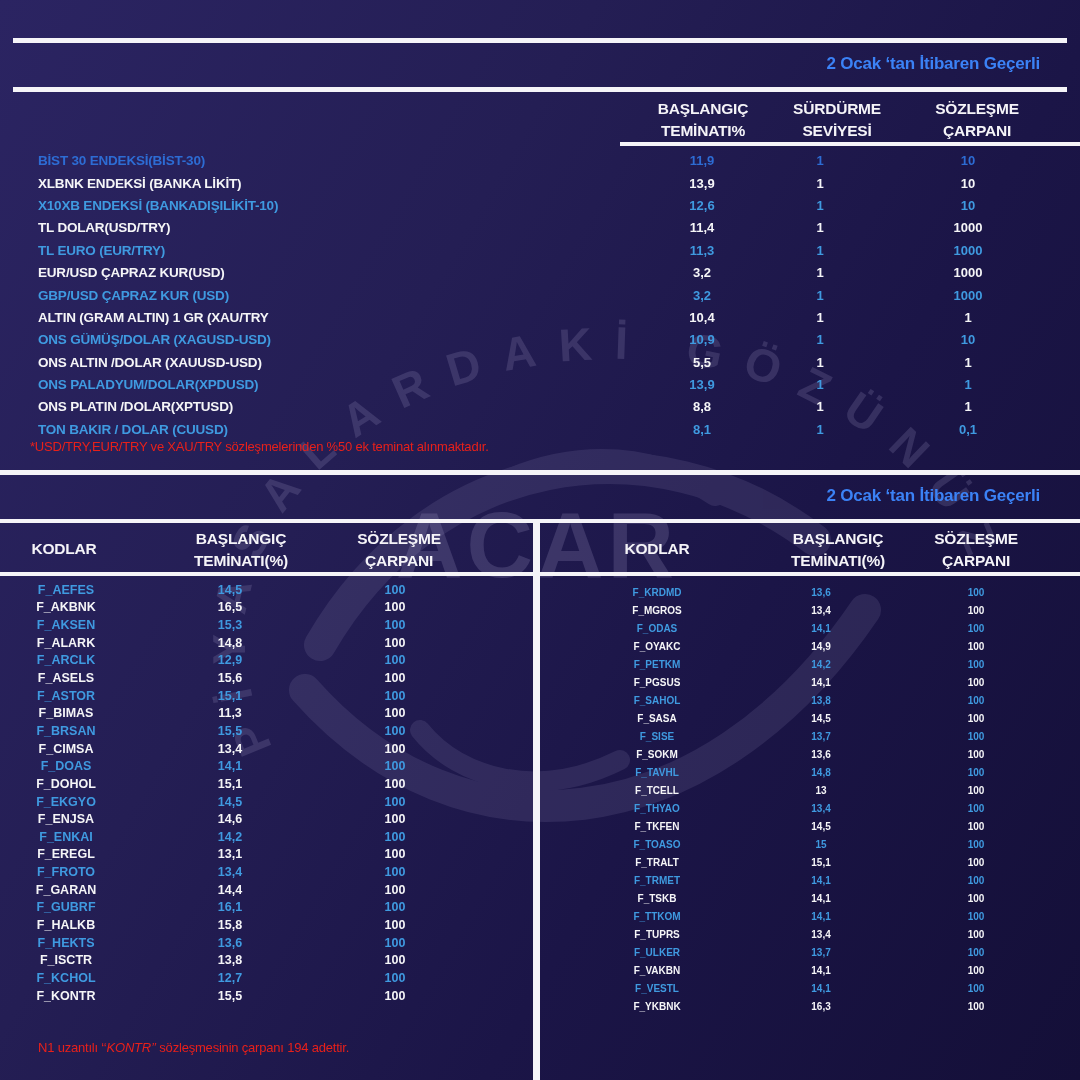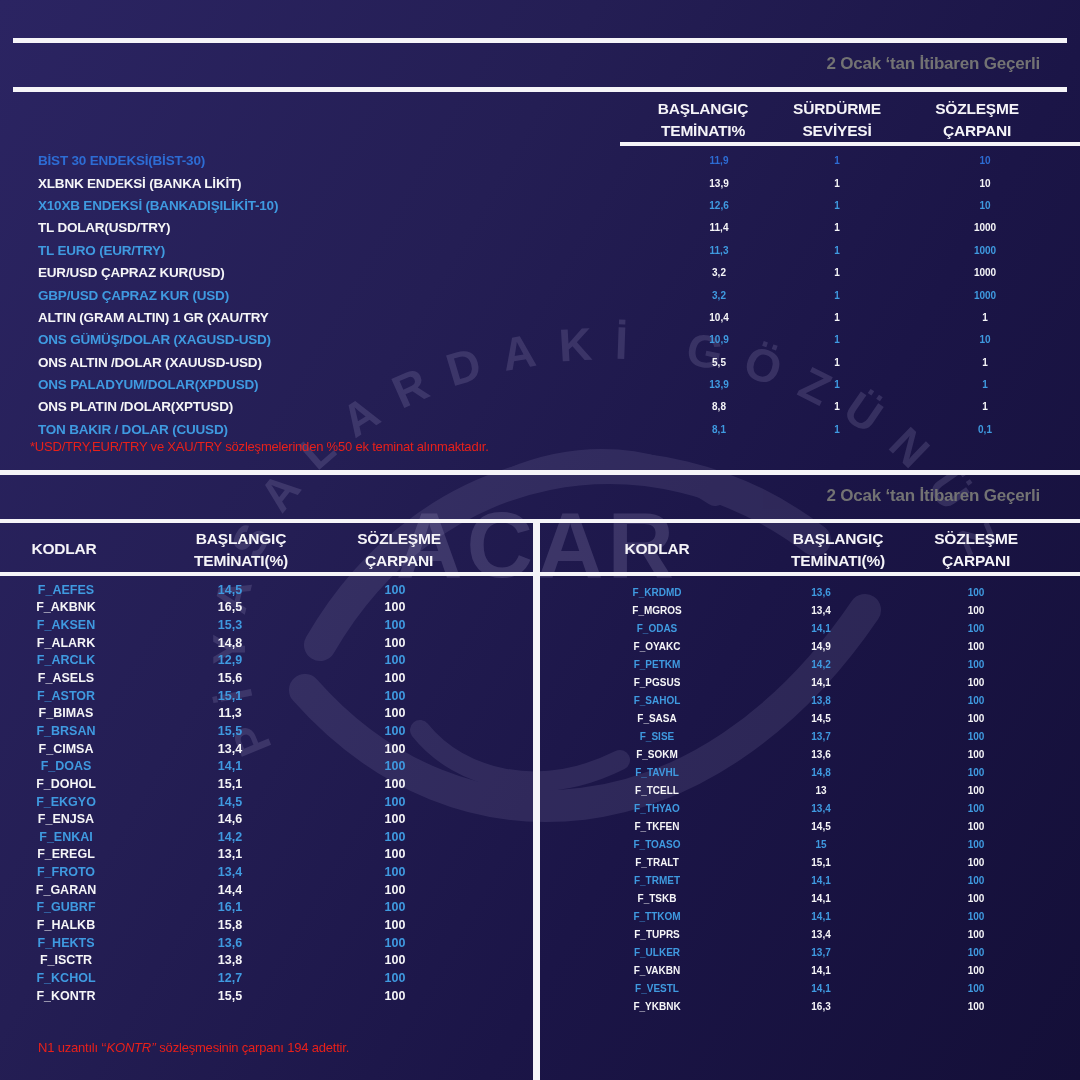--- a/index.html
+++ b/index.html
@@ -14,39 +14,39 @@
   .hline{position:absolute;background:#f5f4f8;}
   .vline{position:absolute;background:#f5f4f8;}
   .c-blue{color:var(--row_blue);}
   .c-royal{color:var(--row_royal_blue);}
   .c-white{color:var(--row_white);}
   .section-title{
     position:absolute;left:38px;color:#f5f4f8;font-weight:bold;
     font-size:30px;letter-spacing:-0.3px;white-space:nowrap;
   }
   .effective{
-    position:absolute;right:40px;color:#737373;font-weight:bold;
+    position:absolute;right:40px;color:#3b82f6;font-weight:bold;
     font-size:17px;letter-spacing:-0.2px;white-space:nowrap;
   }
   .colhead{
     position:absolute;transform:translateX(-50%);text-align:center;
     color:#f5f4f8;font-weight:bold;font-size:15.5px;line-height:1.45;
     white-space:pre-line;letter-spacing:-0.2px;
   }
   .colhead.single{display:flex;align-items:center;justify-content:center;}
   
   #viop-body{position:absolute;top:149px;left:0;right:0;}
   .viop-row{position:relative;height:22.4px;font-weight:bold;}
   .viop-row .lbl{
     position:absolute;left:38px;top:50%;transform:translateY(-50%);
     font-size:13.5px;white-space:nowrap;letter-spacing:-0.2px;text-align:center;
   }
   .viop-row .v{
     position:absolute;top:50%;transform:translate(-50%,-50%);
-    font-size:10px;white-space:nowrap;margin-left:17px;
+    font-size:13px;white-space:nowrap;
   }
   .viop-row .v1{left:702px;}
   .viop-row .v2{left:820px;}
   .viop-row .v3{left:968px;}
   
   .pay-body{position:absolute;}
   #pay-left-body{top:581px;left:0;width:482px;}
   #pay-right-body{top:583px;left:540px;width:540px;}
   .pay-row{position:relative;font-weight:bold;}
   #pay-left-body .pay-row{height:17.65px;font-size:12.5px;}

